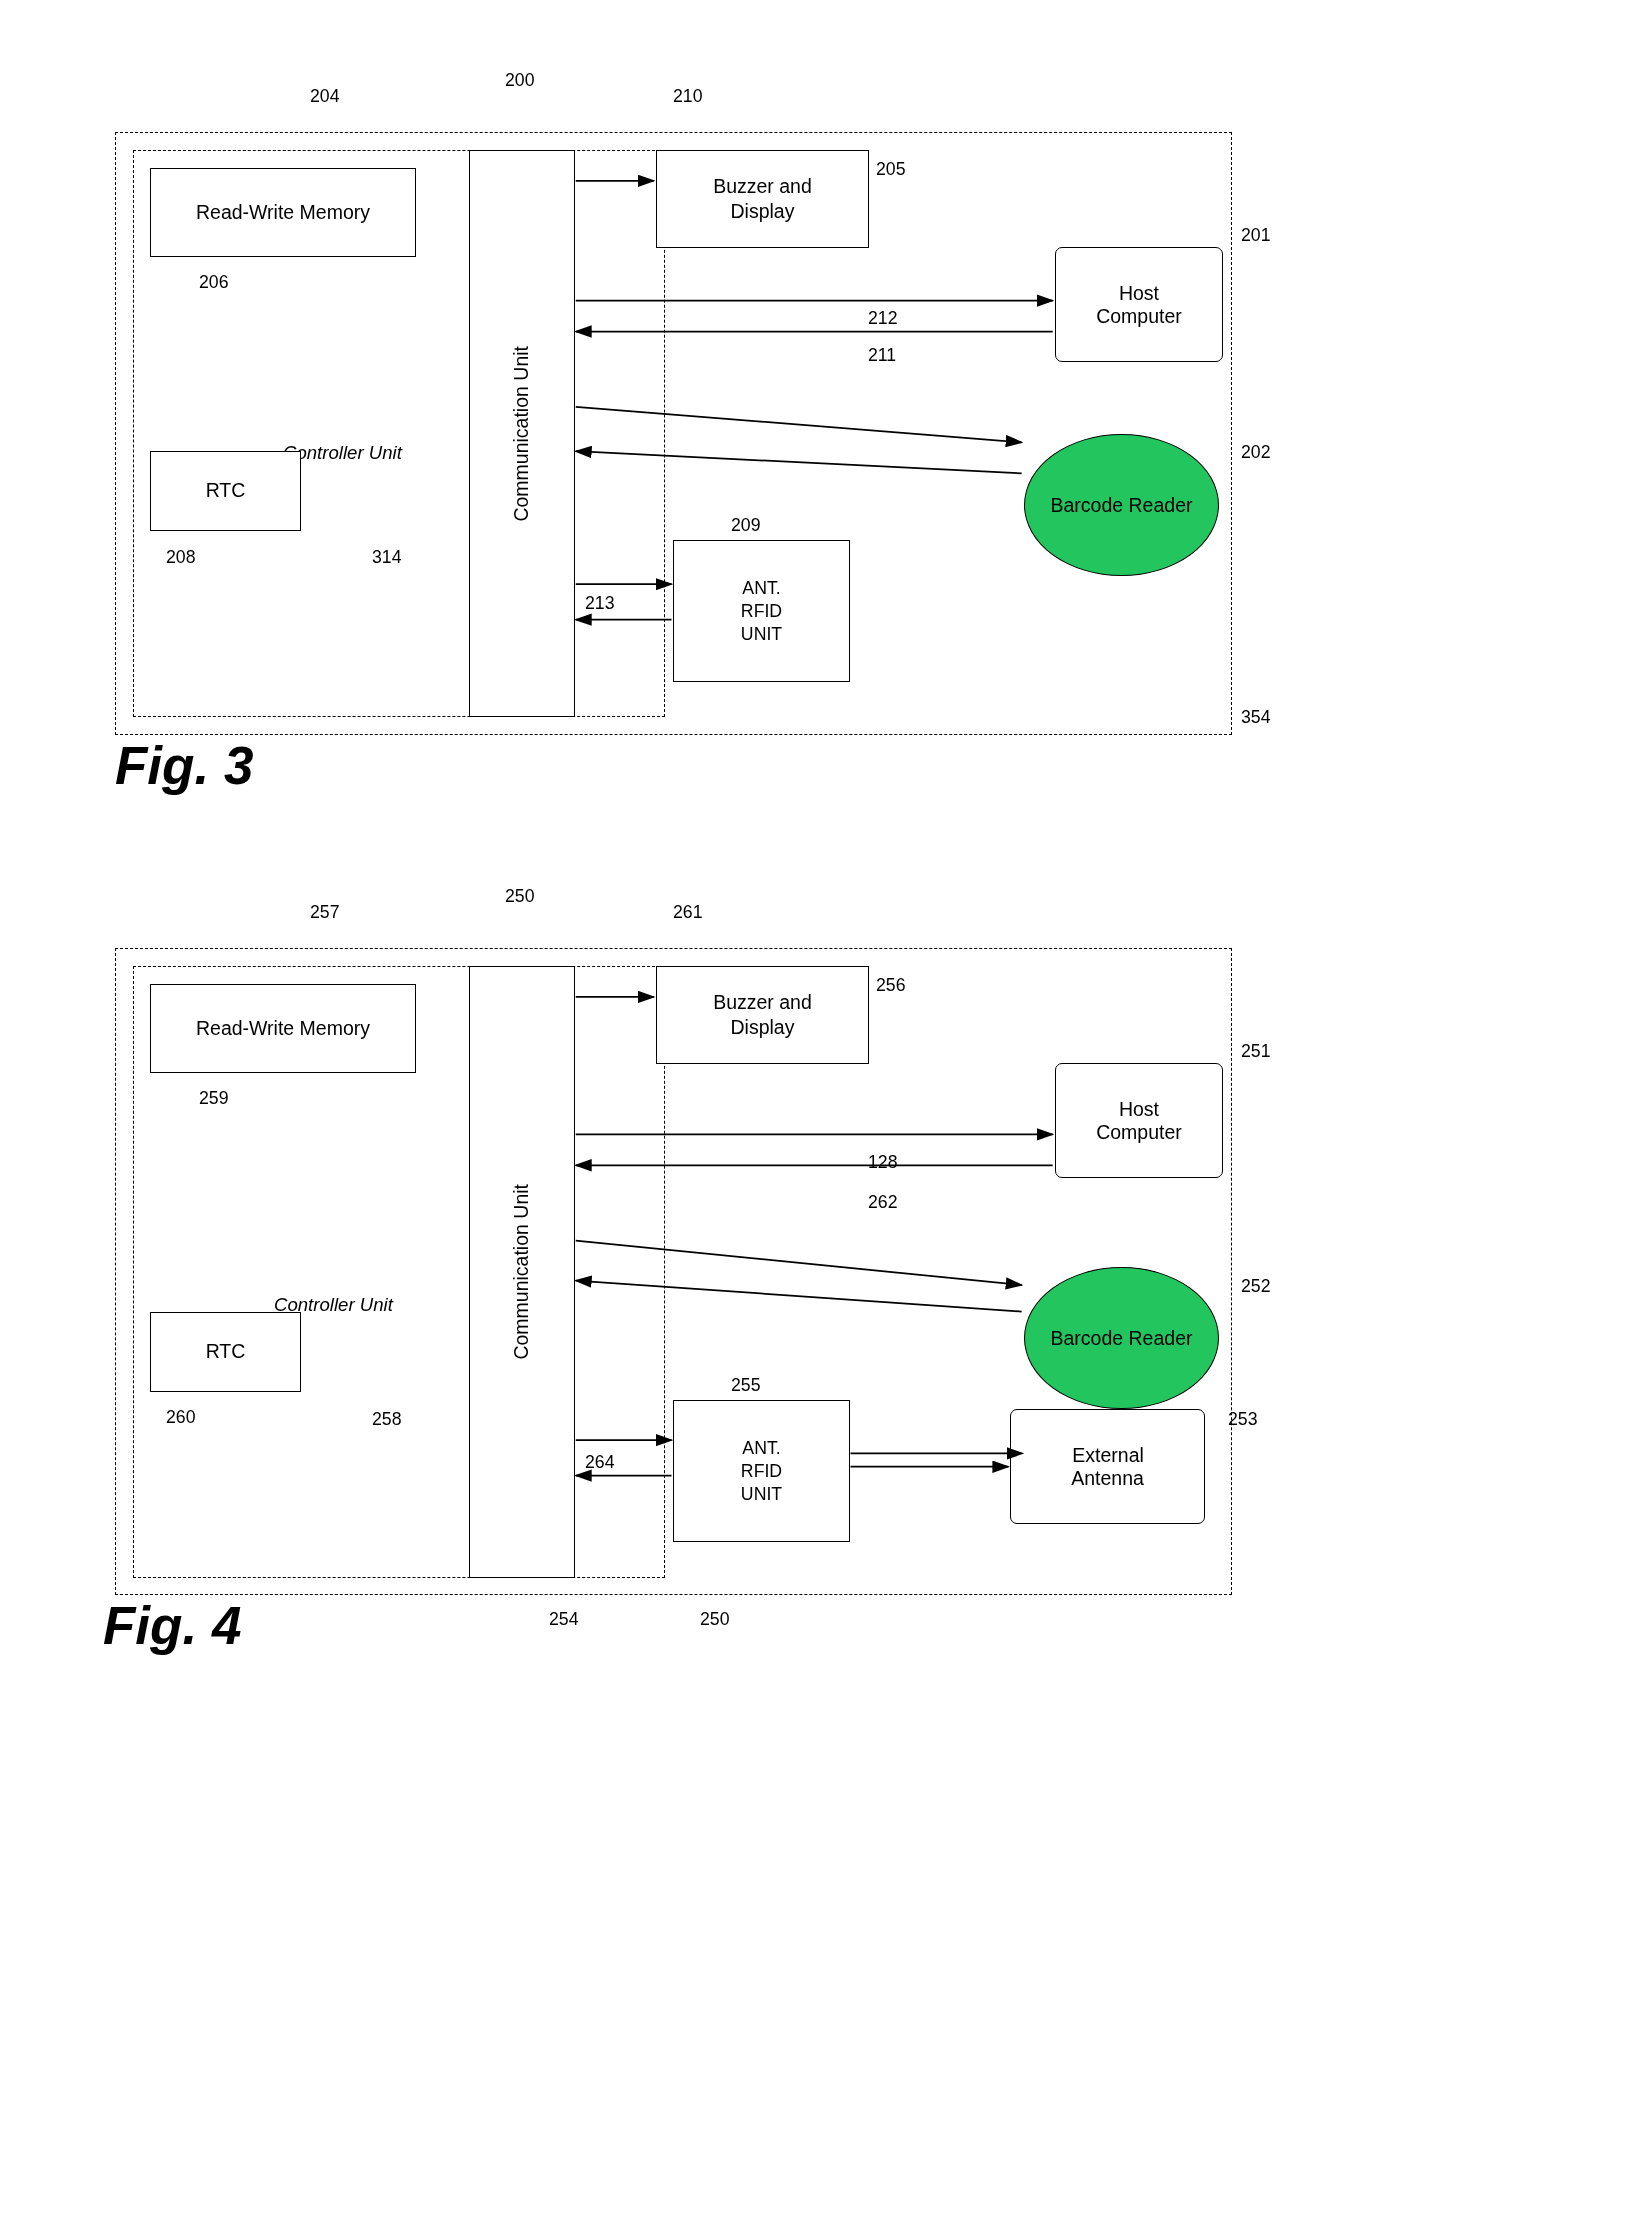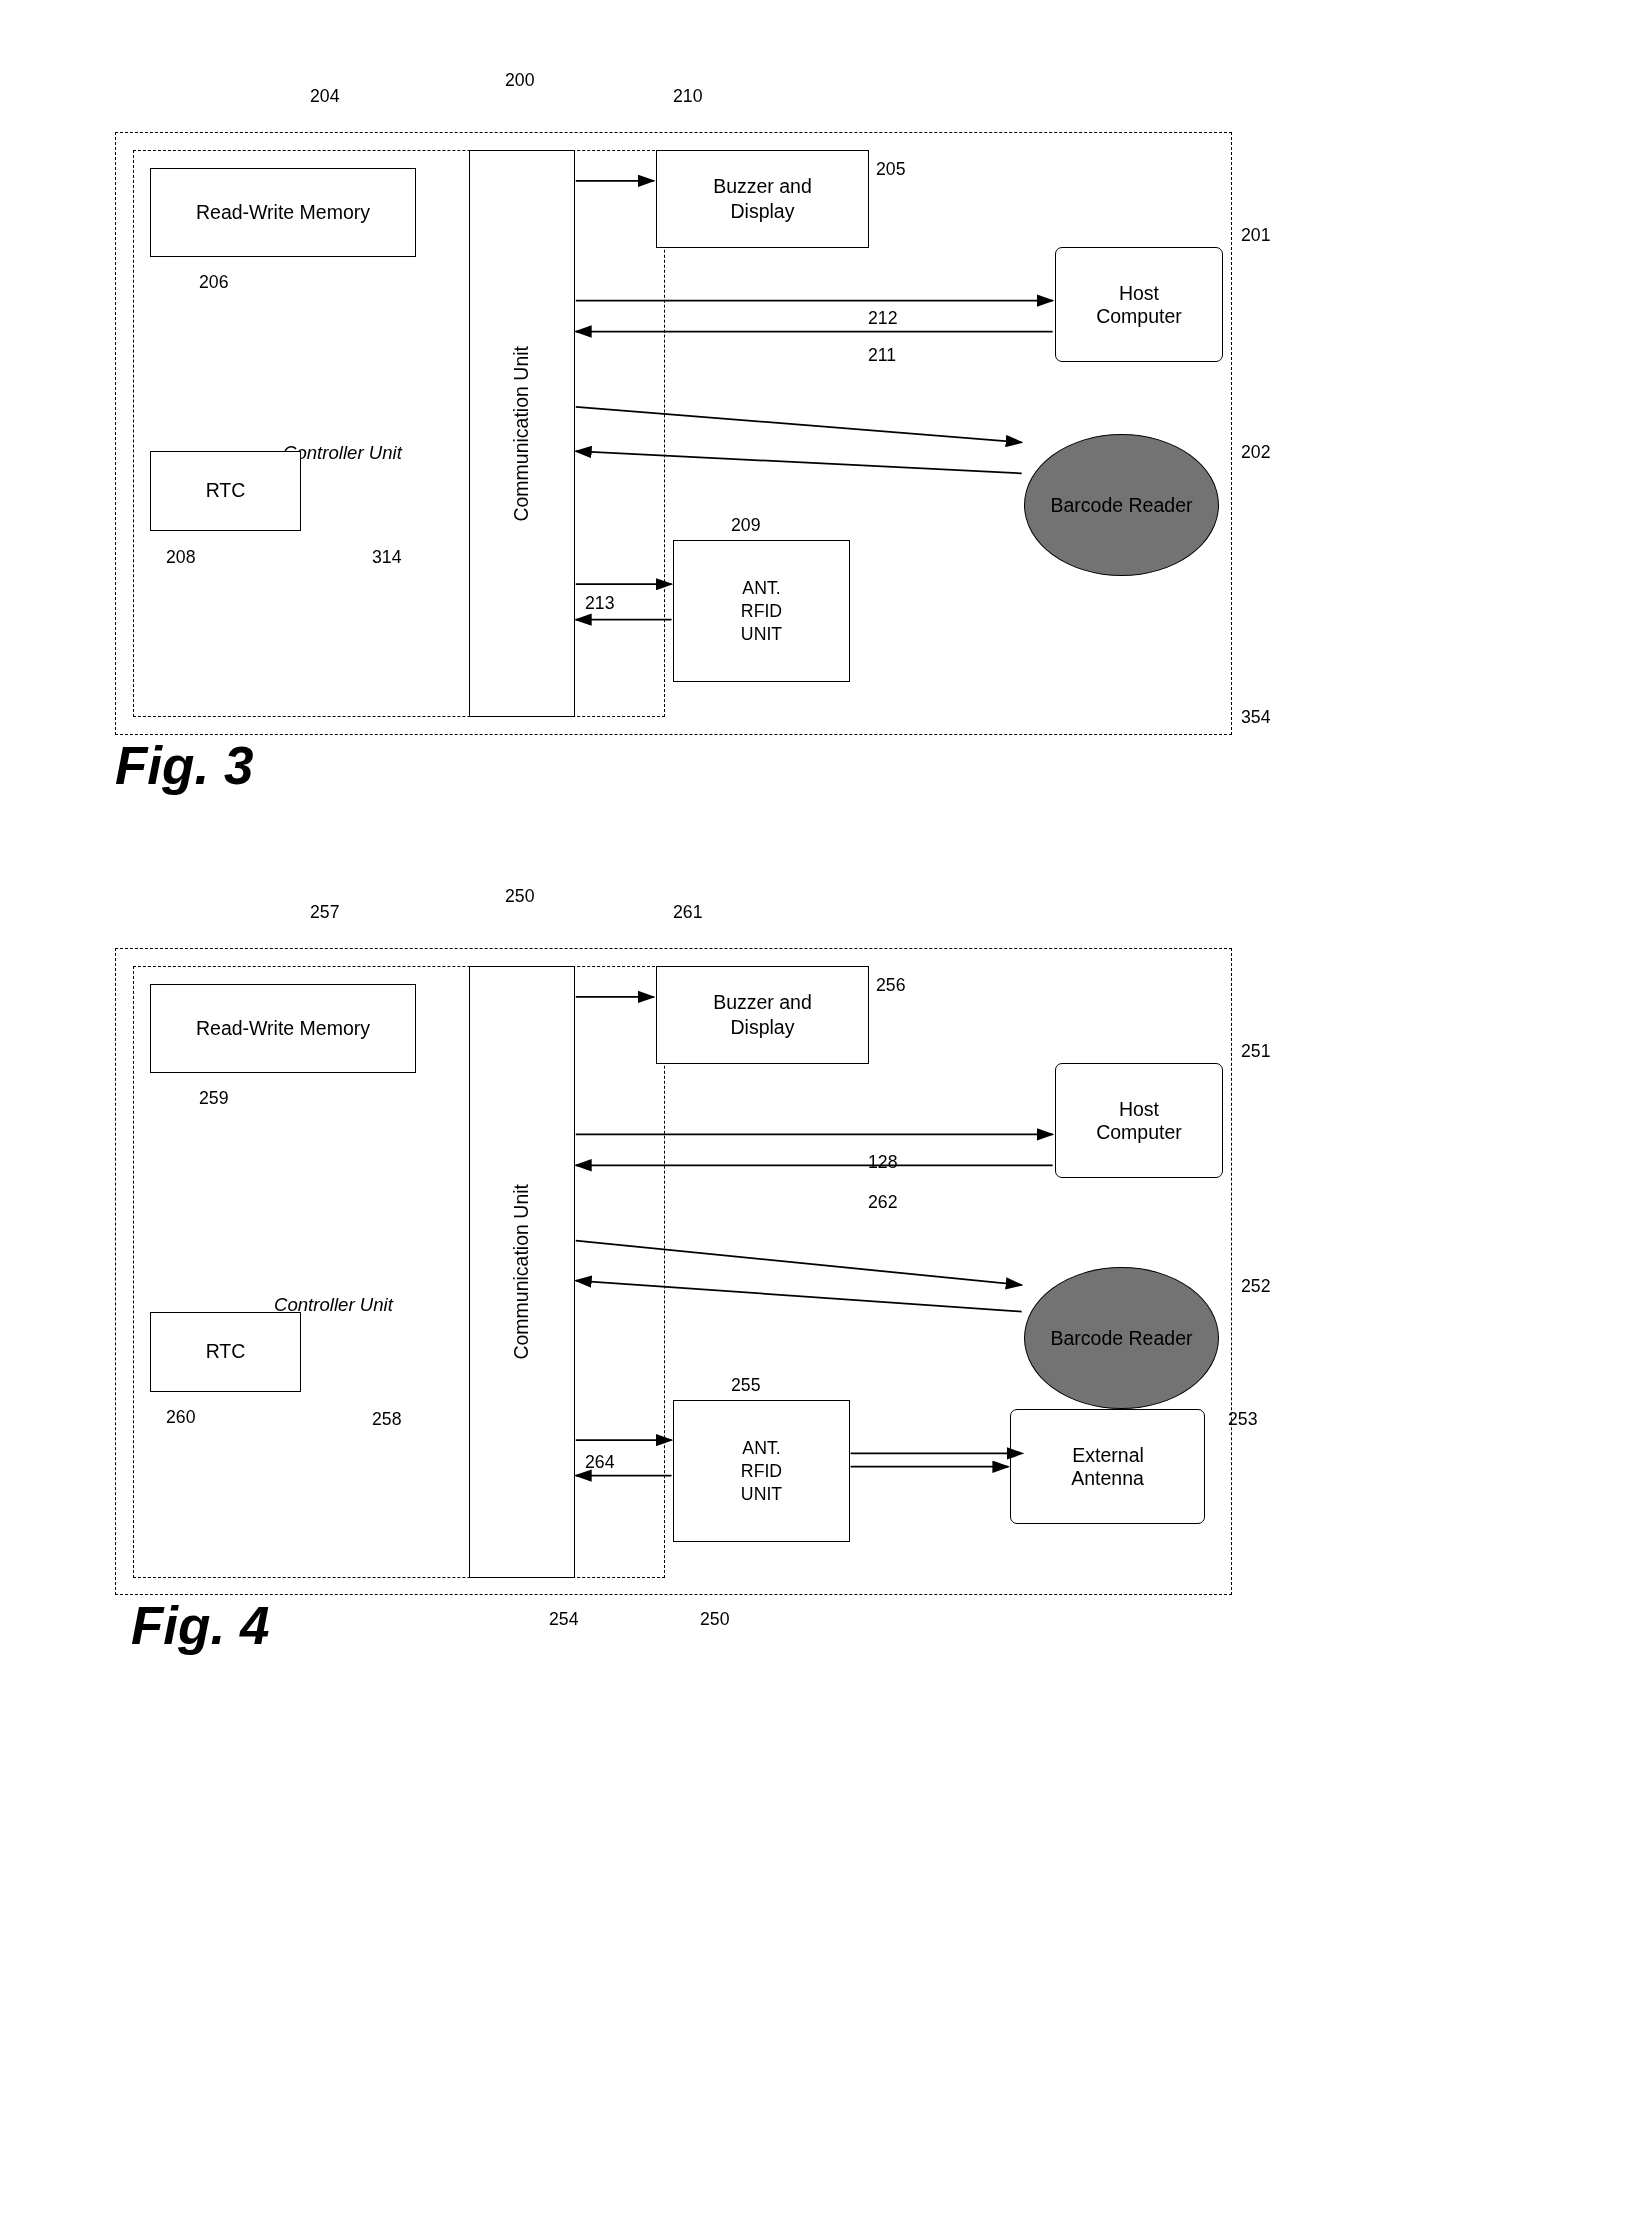--- a/index.html
+++ b/index.html
@@ -76,21 +76,21 @@
       position: absolute;
       top: 0;
       left: 0;
       pointer-events: none;
     }
     
     .circle-box {
       position: absolute;
       border: 1.8px solid #000;
       border-radius: 50%;
-      background: #737373;
+      background: #22c55e;
       display: flex;
       align-items: center;
       justify-content: center;
       text-align: center;
       font-size: 19.5px;
     }
     
     .rounded-box {
       position: absolute;
       border: 1.8px solid #000;
@@ -292,18 +292,18 @@
       <line x1="1113" y1="480" x2="610" y2="445" stroke="#000" stroke-width="2" marker-end="url(#arr-end4)"></line>
 
       <line x1="610" y1="625" x2="718" y2="625" stroke="#000" stroke-width="2" marker-end="url(#arr-end4)"></line>
       <line x1="718" y1="665" x2="610" y2="665" stroke="#000" stroke-width="2" marker-end="url(#arr-end4)"></line>
 
       <line x1="920" y1="655" x2="1098" y2="655" stroke="#000" stroke-width="2" marker-end="url(#arr-end4)"></line>
       <line x1="1098" y1="640" x2="920" y2="640" stroke="#000" stroke-width="2" marker-start="url(#arr-start4)"></line>
 
     </svg>
 
-    <div class="fig-label" style="left:96px; top:709px;">Fig. 4</div>
+    <div class="fig-label" style="left:68px; top:709px;">Fig. 4</div>
 
   </div>
 
 </div>
 
 
 </body></html>

